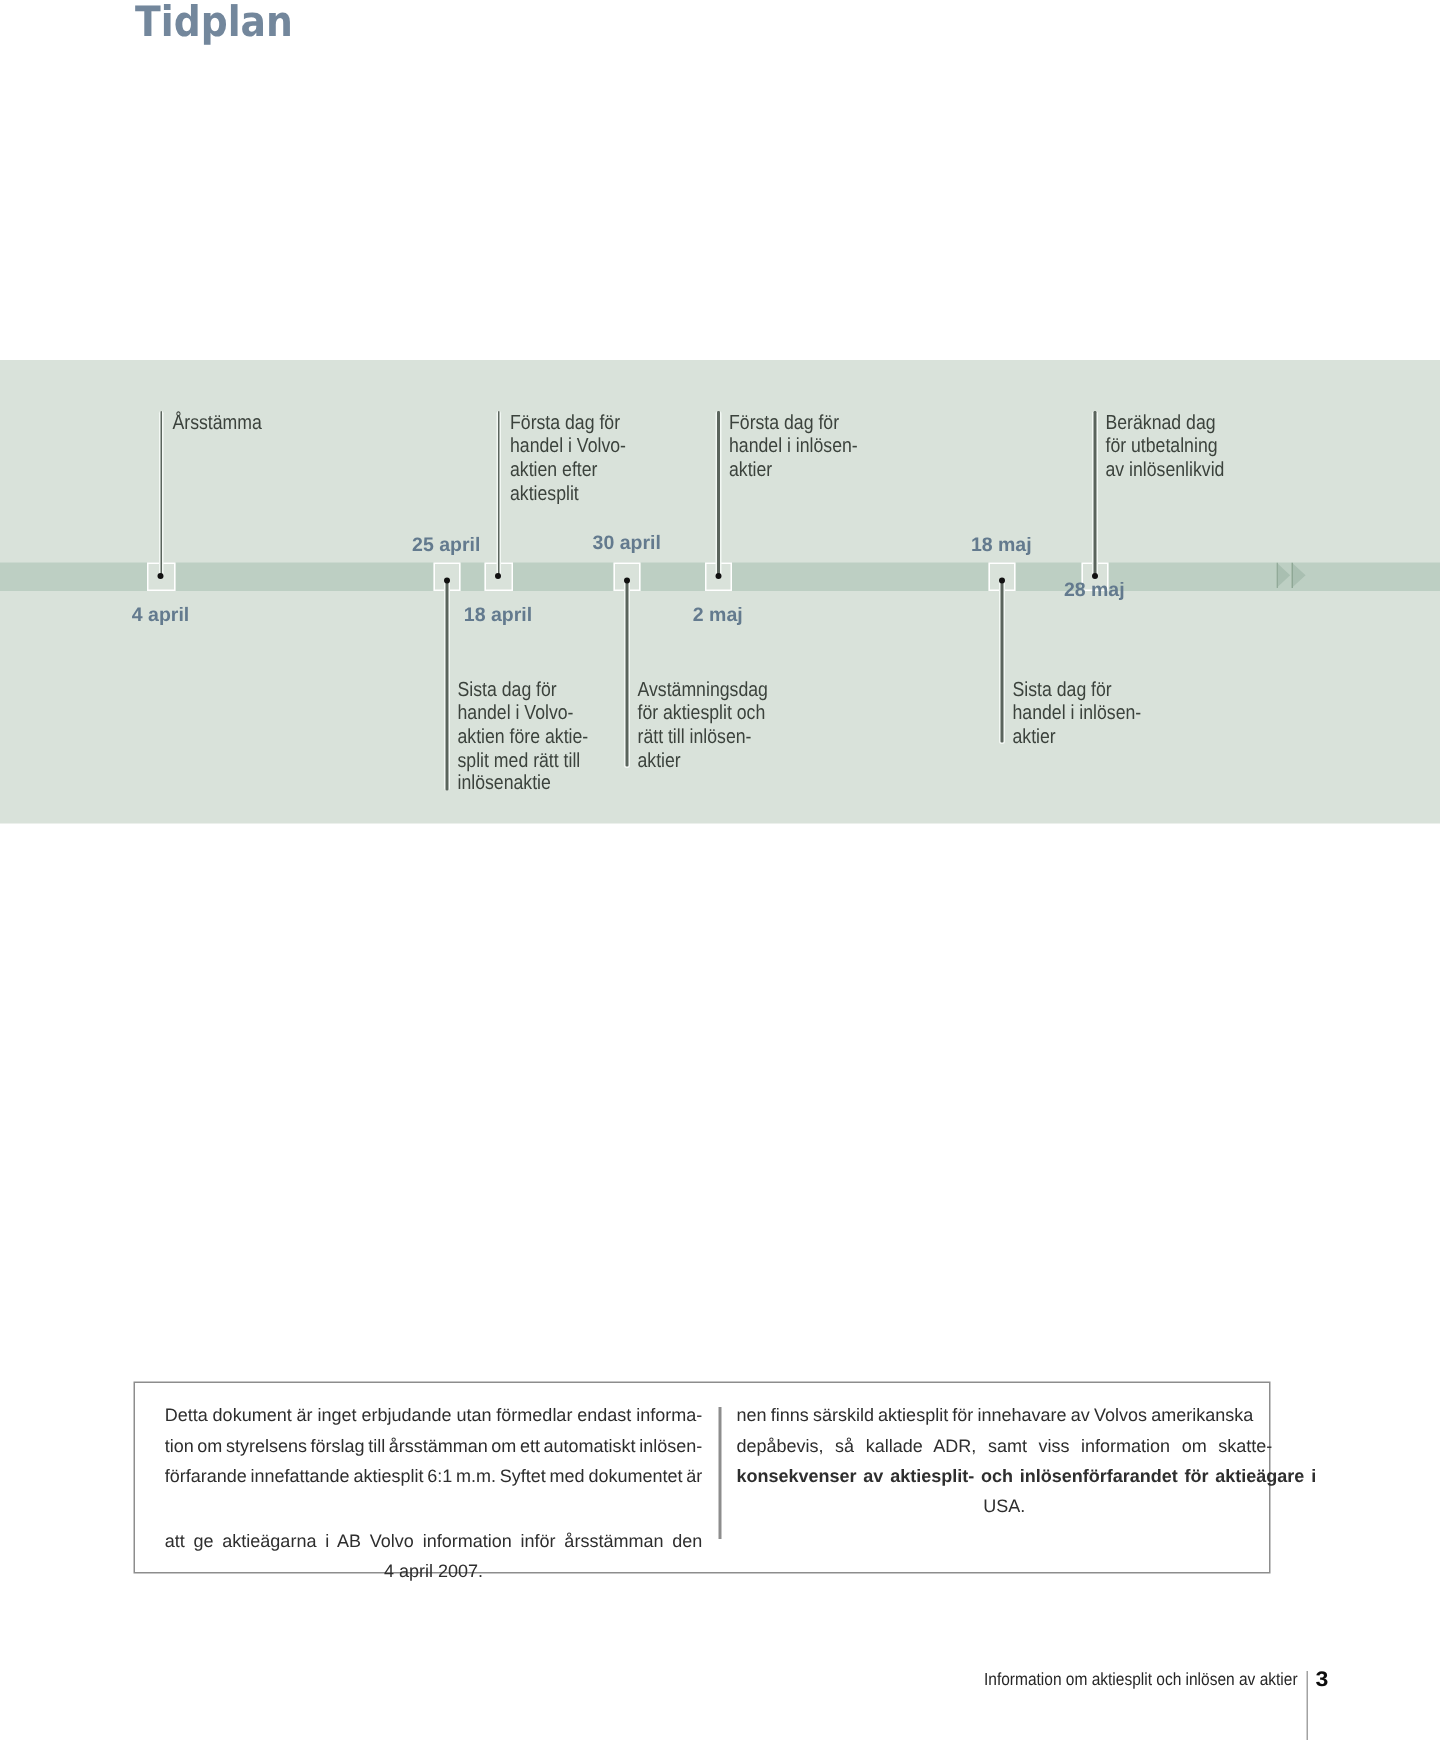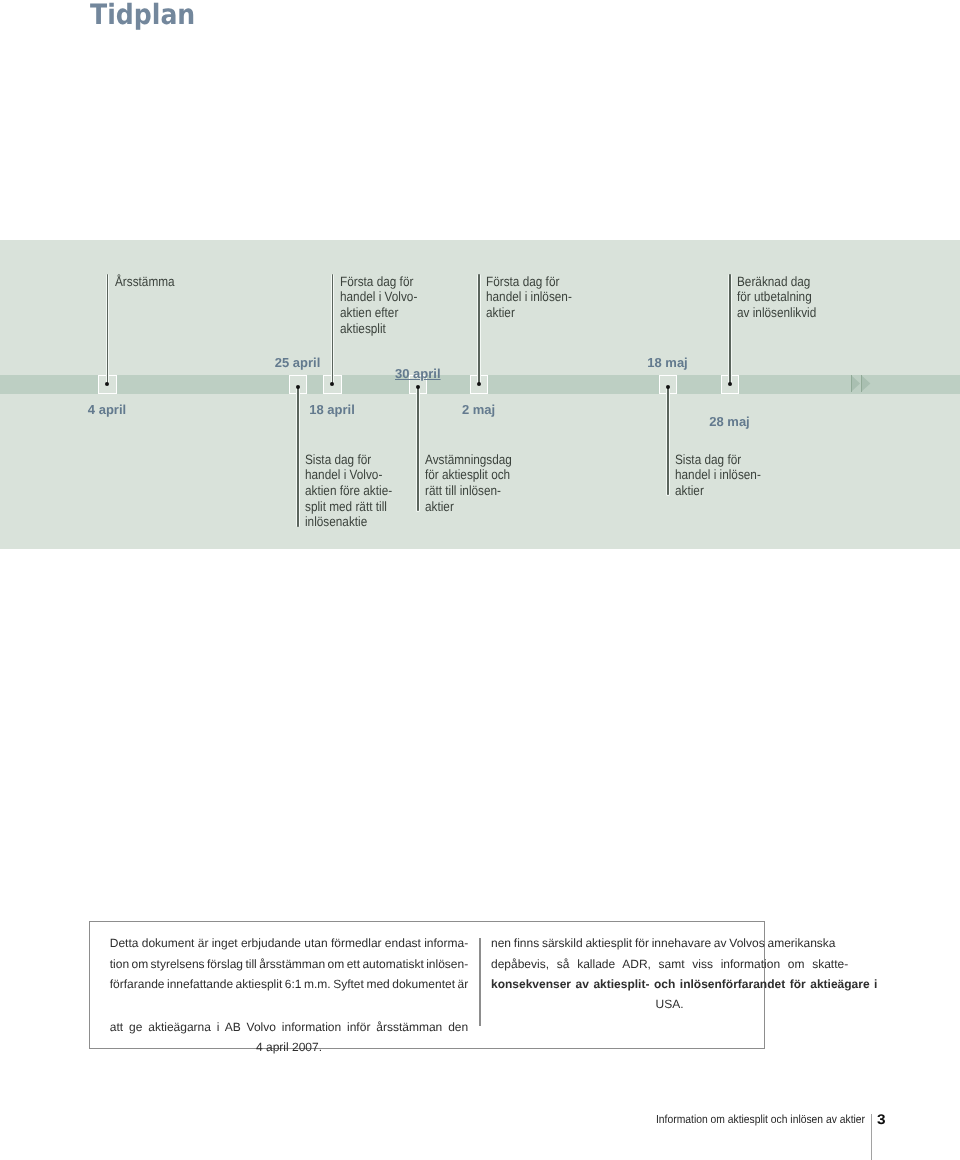--- a/index.html
+++ b/index.html
@@ -27,21 +27,21 @@
 
   
   .date{position:absolute;font-size:13px;font-weight:bold;color:#637a8e;
         white-space:nowrap;transform:translateX(-50%);line-height:13px;}
 
   
   .event{position:absolute;font-size:13.5px;line-height:15.65px;color:#3b423c;
          white-space:pre-line;transform:scaleX(0.873);transform-origin:left top;}
 
   
-  #disclaimer-box{position:absolute;left:89.4px;top:921.1px;width:676px;height:127.7px;
+  #disclaimer-box{position:absolute;left:89.4px;top:921.1px;width:758px;height:127.7px;
                   border:1.05px solid #8d8d8d;box-sizing:border-box;}
   #col-divider{position:absolute;left:389.1px;top:16.3px;width:1.05px;height:87.4px;background:#8d8d8d;}
   .jcol{position:absolute;top:11.2px;font-size:12px;line-height:20.25px;color:#2e2e2e;}
   #col-left{left:19.4px;width:358.4px;}
   #col-right{left:400.6px;width:357.2px;}
   .jline{display:block;text-align:justify;white-space:nowrap;}
   .jline.last{text-align:center;}
 
   
   #footer-text{position:absolute;left:656.2px;top:1112.5px;font-size:11.7px;color:#262626;
@@ -91,21 +91,21 @@
         <div class="dot" style="left: 330.15px; top: 141.9px;"></div>
         <div class="date" style="left: 332px; top: 163.2px;">18 april</div>
         <div class="marker" style="left: 408.9px; top: 135.3px;"></div>
         <div class="event" style="left: 425.4px; top: 211.6px;">Avstämningsdag
 för aktiesplit och
 rätt till inlösen-
 aktier</div>
         <div class="vhalo" style="left: 416.3px; top: 146px; height: 125.8px;"></div>
         <div class="vline" style="left: 417.35px; top: 146.8px; height: 124.2px;"></div>
         <div class="dot" style="left: 415.95px; top: 144.65px;"></div>
-        <div class="date" style="left: 417.8px; top: 127px; text-decoration: underline;">30 april</div>
+        <div class="date" style="left: 417.8px; top: 115px;">30 april</div>
         <div class="marker" style="left: 469.6px; top: 135.3px;"></div>
         <div class="event" style="left: 486.1px; top: 33.7px;">Första dag för
 handel i inlösen-
 aktier</div>
         <div class="vhalo" style="left: 477px; top: 33.6px; height: 111.25px;"></div>
         <div class="vline" style="left: 478.05px; top: 34.4px; height: 109.65px;"></div>
         <div class="dot" style="left: 476.65px; top: 141.9px;"></div>
         <div class="date" style="left: 478.5px; top: 163.2px;">2 maj</div>
         <div class="marker" style="left: 658.6px; top: 135.3px;"></div>
         <div class="event" style="left: 675.1px; top: 211.6px;">Sista dag för
@@ -115,21 +115,21 @@
         <div class="vline" style="left: 667.05px; top: 146.8px; height: 108.55px;"></div>
         <div class="dot" style="left: 665.65px; top: 144.65px;"></div>
         <div class="date" style="left: 667.5px; top: 115.9px; text-align: center;">18 maj</div>
         <div class="marker" style="left: 720.6px; top: 135.3px;"></div>
         <div class="event" style="left: 737.1px; top: 33.7px;">Beräknad dag
 för utbetalning
 av inlösenlikvid</div>
         <div class="vhalo" style="left: 728px; top: 33.6px; height: 111.25px;"></div>
         <div class="vline" style="left: 729.05px; top: 34.4px; height: 109.65px;"></div>
         <div class="dot" style="left: 727.65px; top: 141.9px;"></div>
-        <div class="date" style="left: 729.5px; top: 175px;">28 maj</div>
+        <div class="date" style="left: 729.5px; top: 146px;">28 maj</div>
       </div>
   </div>
 
   <div id="disclaimer-box">
     <div id="col-divider"></div>
     <div class="jcol" id="col-left">
         <div class="jline" style="word-spacing: -0.0605469px;">Detta dokument är inget erbjudande utan förmedlar endast informa-</div>
         <div class="jline" style="word-spacing: -0.935764px;">tion om styrelsens förslag till årsstämman om ett automatiskt inlösen-</div>
         <div class="jline" style="word-spacing: -0.810547px;">förfarande innefattande aktiesplit 6:1 m.m. Syftet med dokumentet är</div>
         <div class="jline" style="word-spacing: 2.53993px; margin-top: 23px;">att ge aktieägarna i AB Volvo information inför årsstämman den</div>

